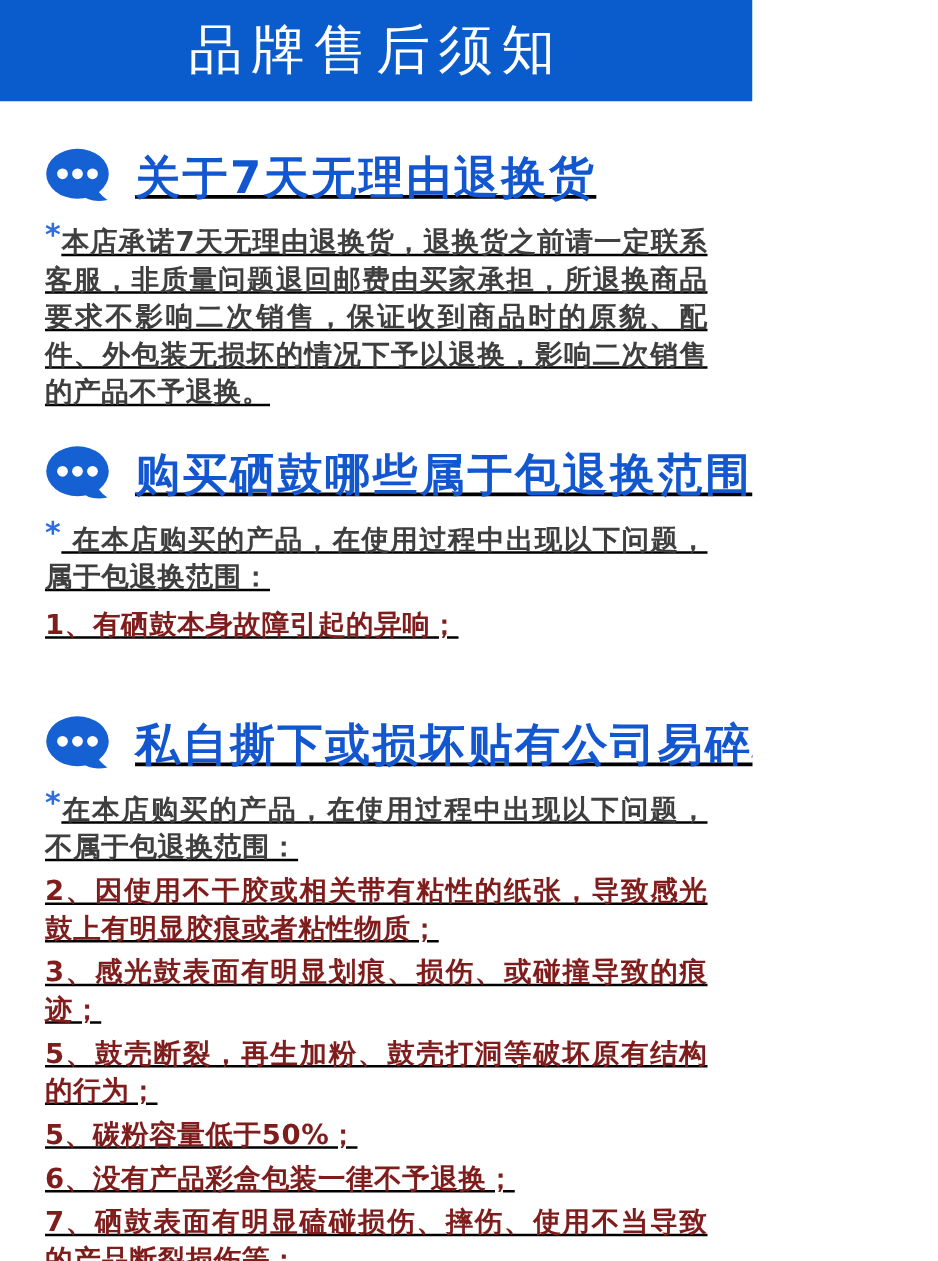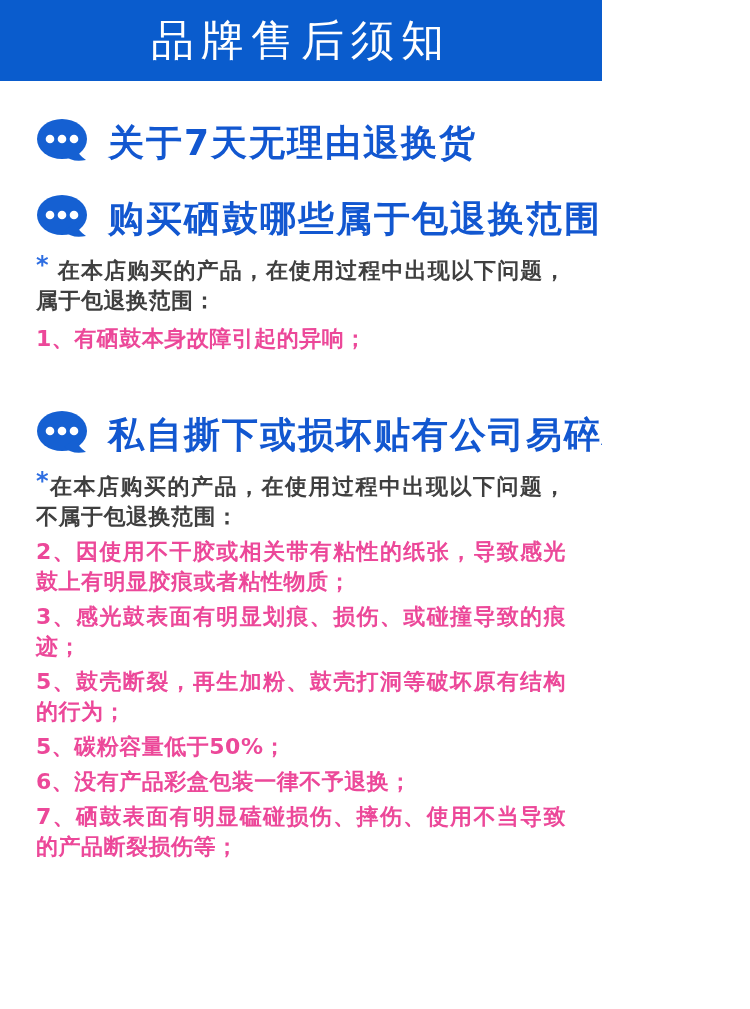--- a/index.html
+++ b/index.html
@@ -28,20 +28,21 @@
     font-size: 43px;
     font-weight: 500;
     letter-spacing: 7px;
     line-height: 1;
   }
   .content {
     padding: 0 36px;
   }
   section {
     display: block;
+    text-decoration: underline;
   }
   .sec-7day   { margin-top: 37px; }
   .sec-scope  { margin-top: 26px; }
   .sec-noscope{ margin-top: 56px; }
   .sec-head {
     display: flex;
     align-items: center;
     gap: 18px;
   }
   .bubble-icon {
@@ -74,21 +75,21 @@
   .star {
     color: #2e6ee2;
     font-weight: 700;
     font-size: 24px;
     display: inline-block;
     transform: translateY(-5px);
     line-height: 0;
   }
   .items { margin: 0; }
   .items .list-item {
-    color: #ec4899;
+    color: #7f1d1d;
     font-size: 22px;
     font-weight: 700;
     line-height: 30px;
     letter-spacing: 0.5px;
     margin-top: 5px;
     text-align: justify;
   }
 </style>
 </head>
 <body>
@@ -107,20 +108,21 @@
           <svg width="54" height="50" viewBox="0 0 54 50" xmlns="http://www.w3.org/2000/svg">
             <ellipse cx="26" cy="21" rx="25" ry="20" fill="#1560d2"></ellipse>
             <path d="M28 37 Q36 45 50 42 Q41 36 40 28 Z" fill="#1560d2"></path>
             <circle cx="14" cy="21" r="4.3" fill="#ffffff"></circle>
             <circle cx="26" cy="21" r="4.3" fill="#ffffff"></circle>
             <circle cx="38" cy="21" r="4.3" fill="#ffffff"></circle>
           </svg>
         </span>
         <h2 class="sec-heading">关于7天无理由退换货</h2>
       </div>
+      <p class="intro"><span class="star">*</span><span>本店承诺7天无理由退换货，退换货之前请一定联系客服，非质量问题退回邮费由买家承担，所退换商品要求不影响二次销售，保证收到商品时的原貌、配件、外包装无损坏的情况下予以退换，影响二次销售的产品不予退换。</span></p>
       <div class="items"></div>
     </section>
 
     <section class="sec-scope">
       <div class="sec-head">
         <span class="bubble-icon">
           <svg width="54" height="50" viewBox="0 0 54 50" xmlns="http://www.w3.org/2000/svg">
             <ellipse cx="26" cy="21" rx="25" ry="20" fill="#1560d2"></ellipse>
             <path d="M28 37 Q36 45 50 42 Q41 36 40 28 Z" fill="#1560d2"></path>
             <circle cx="14" cy="21" r="4.3" fill="#ffffff"></circle>

